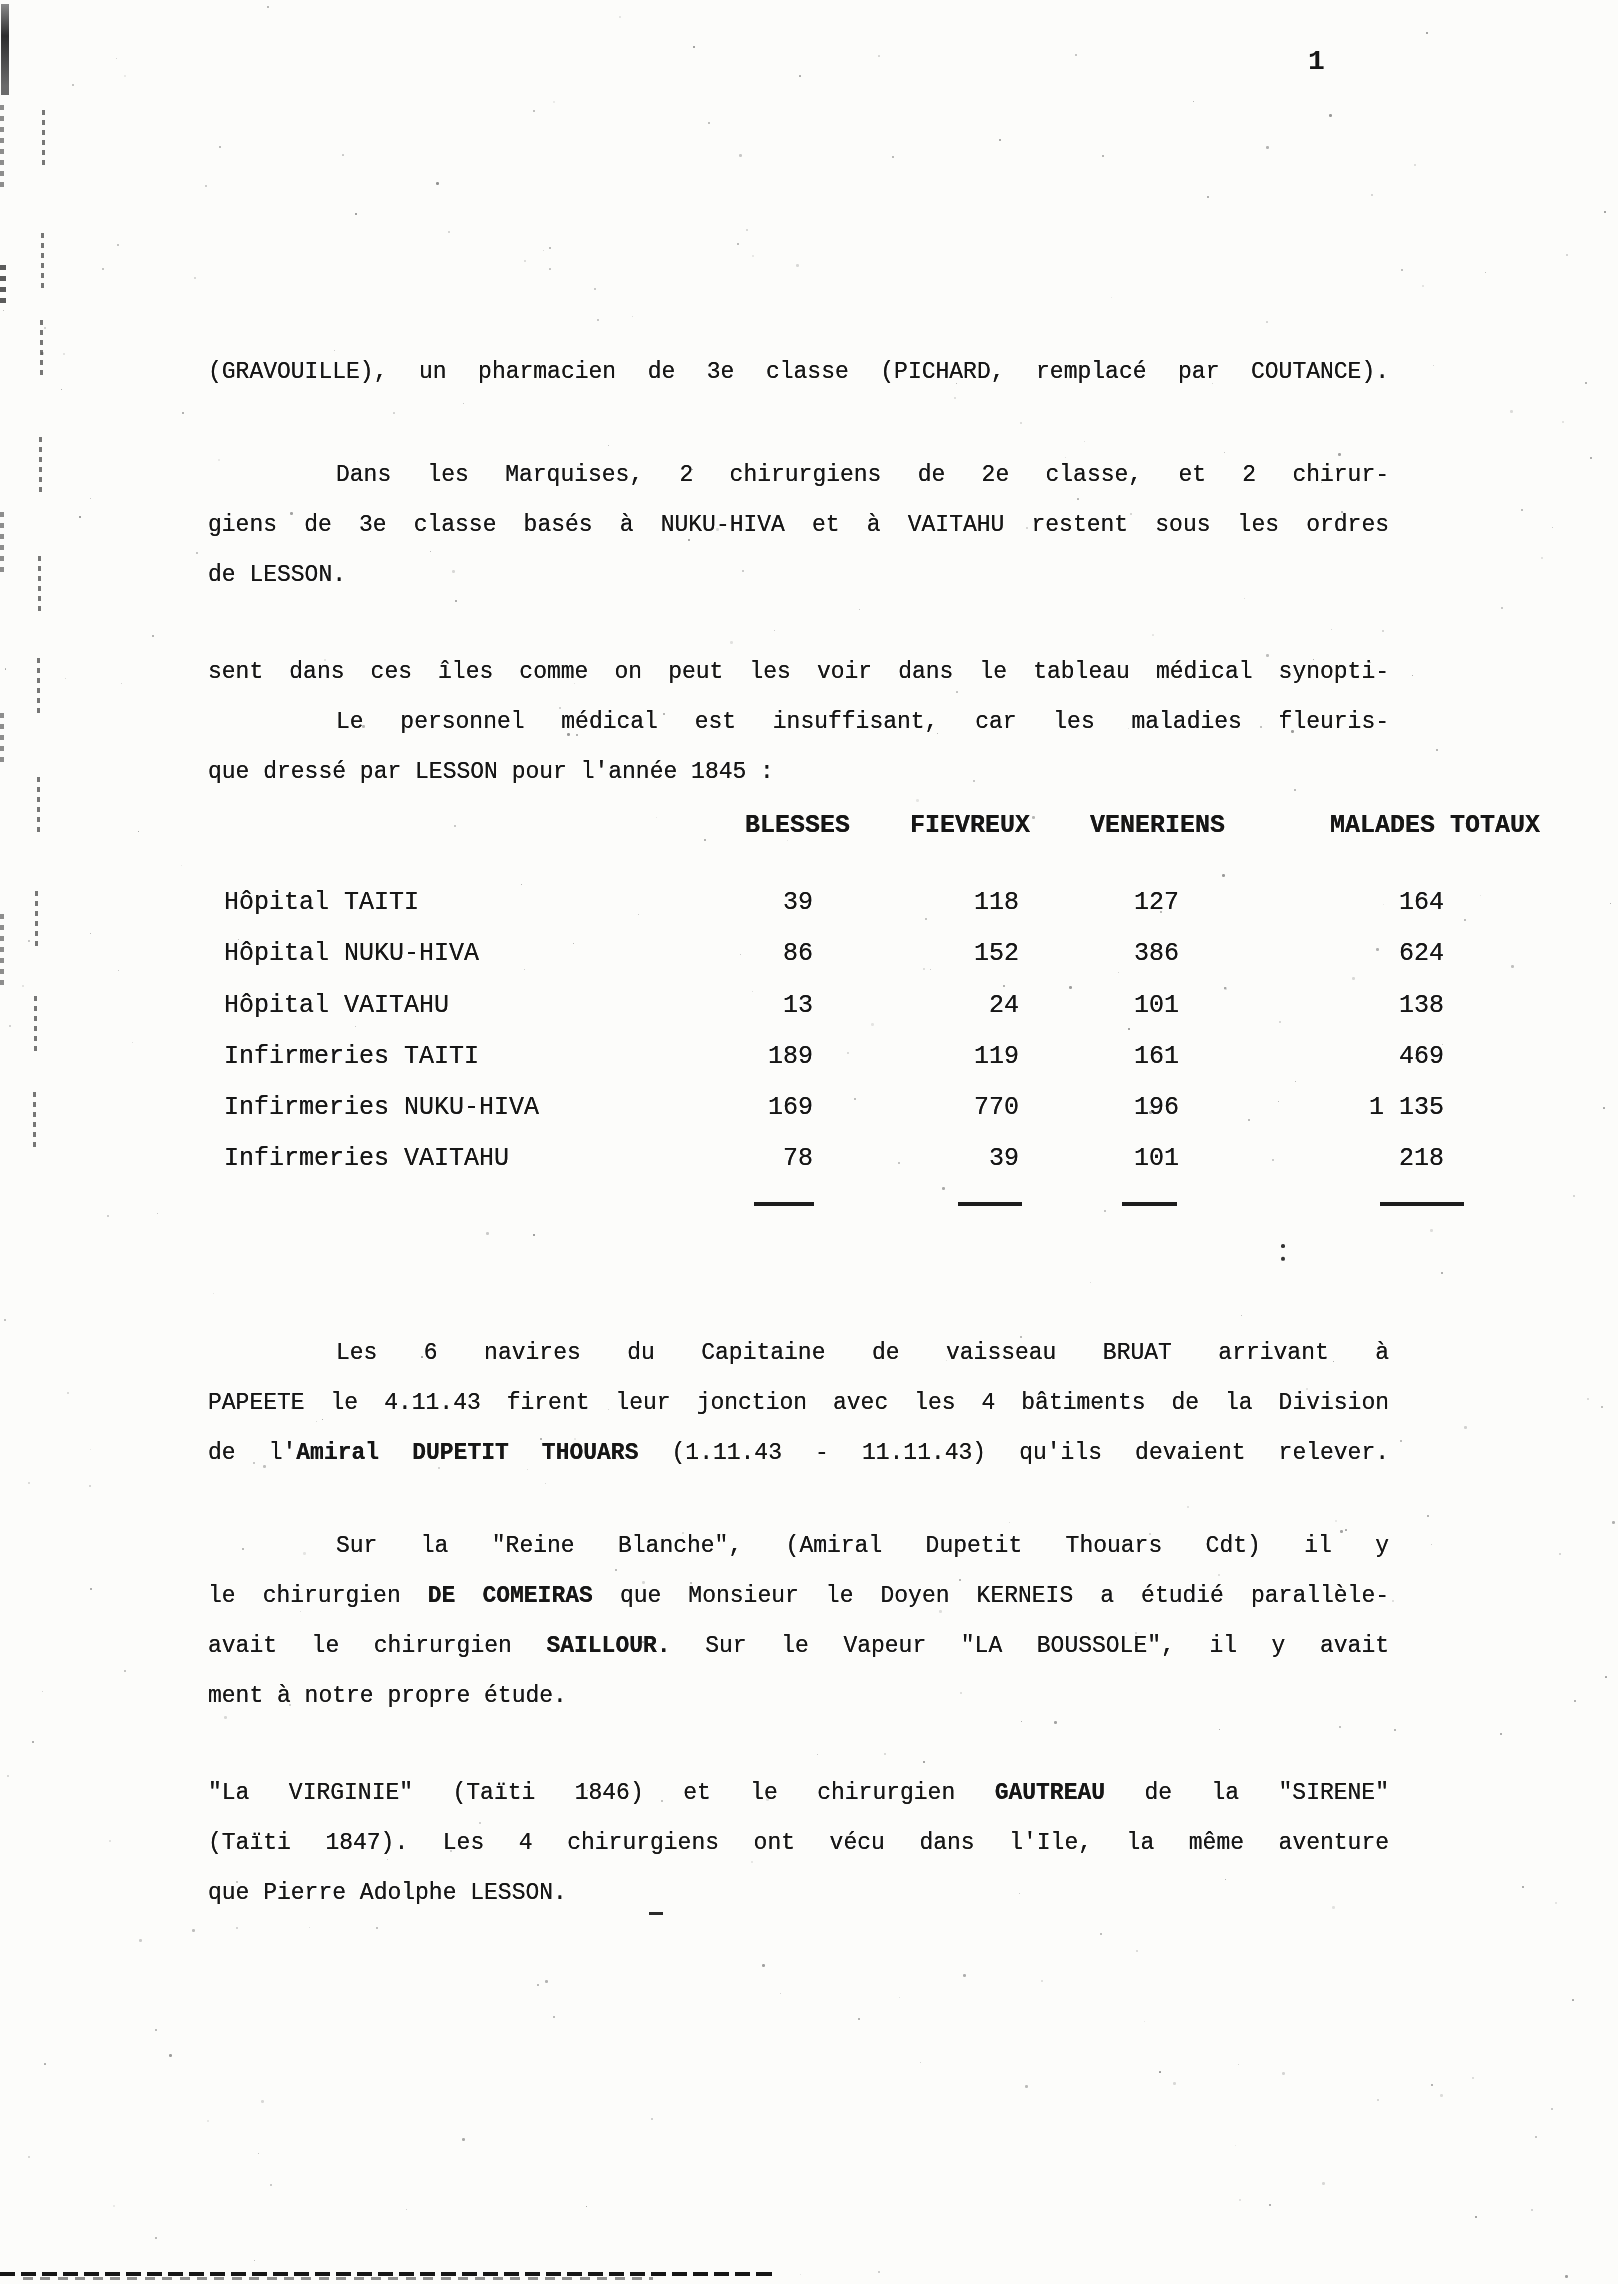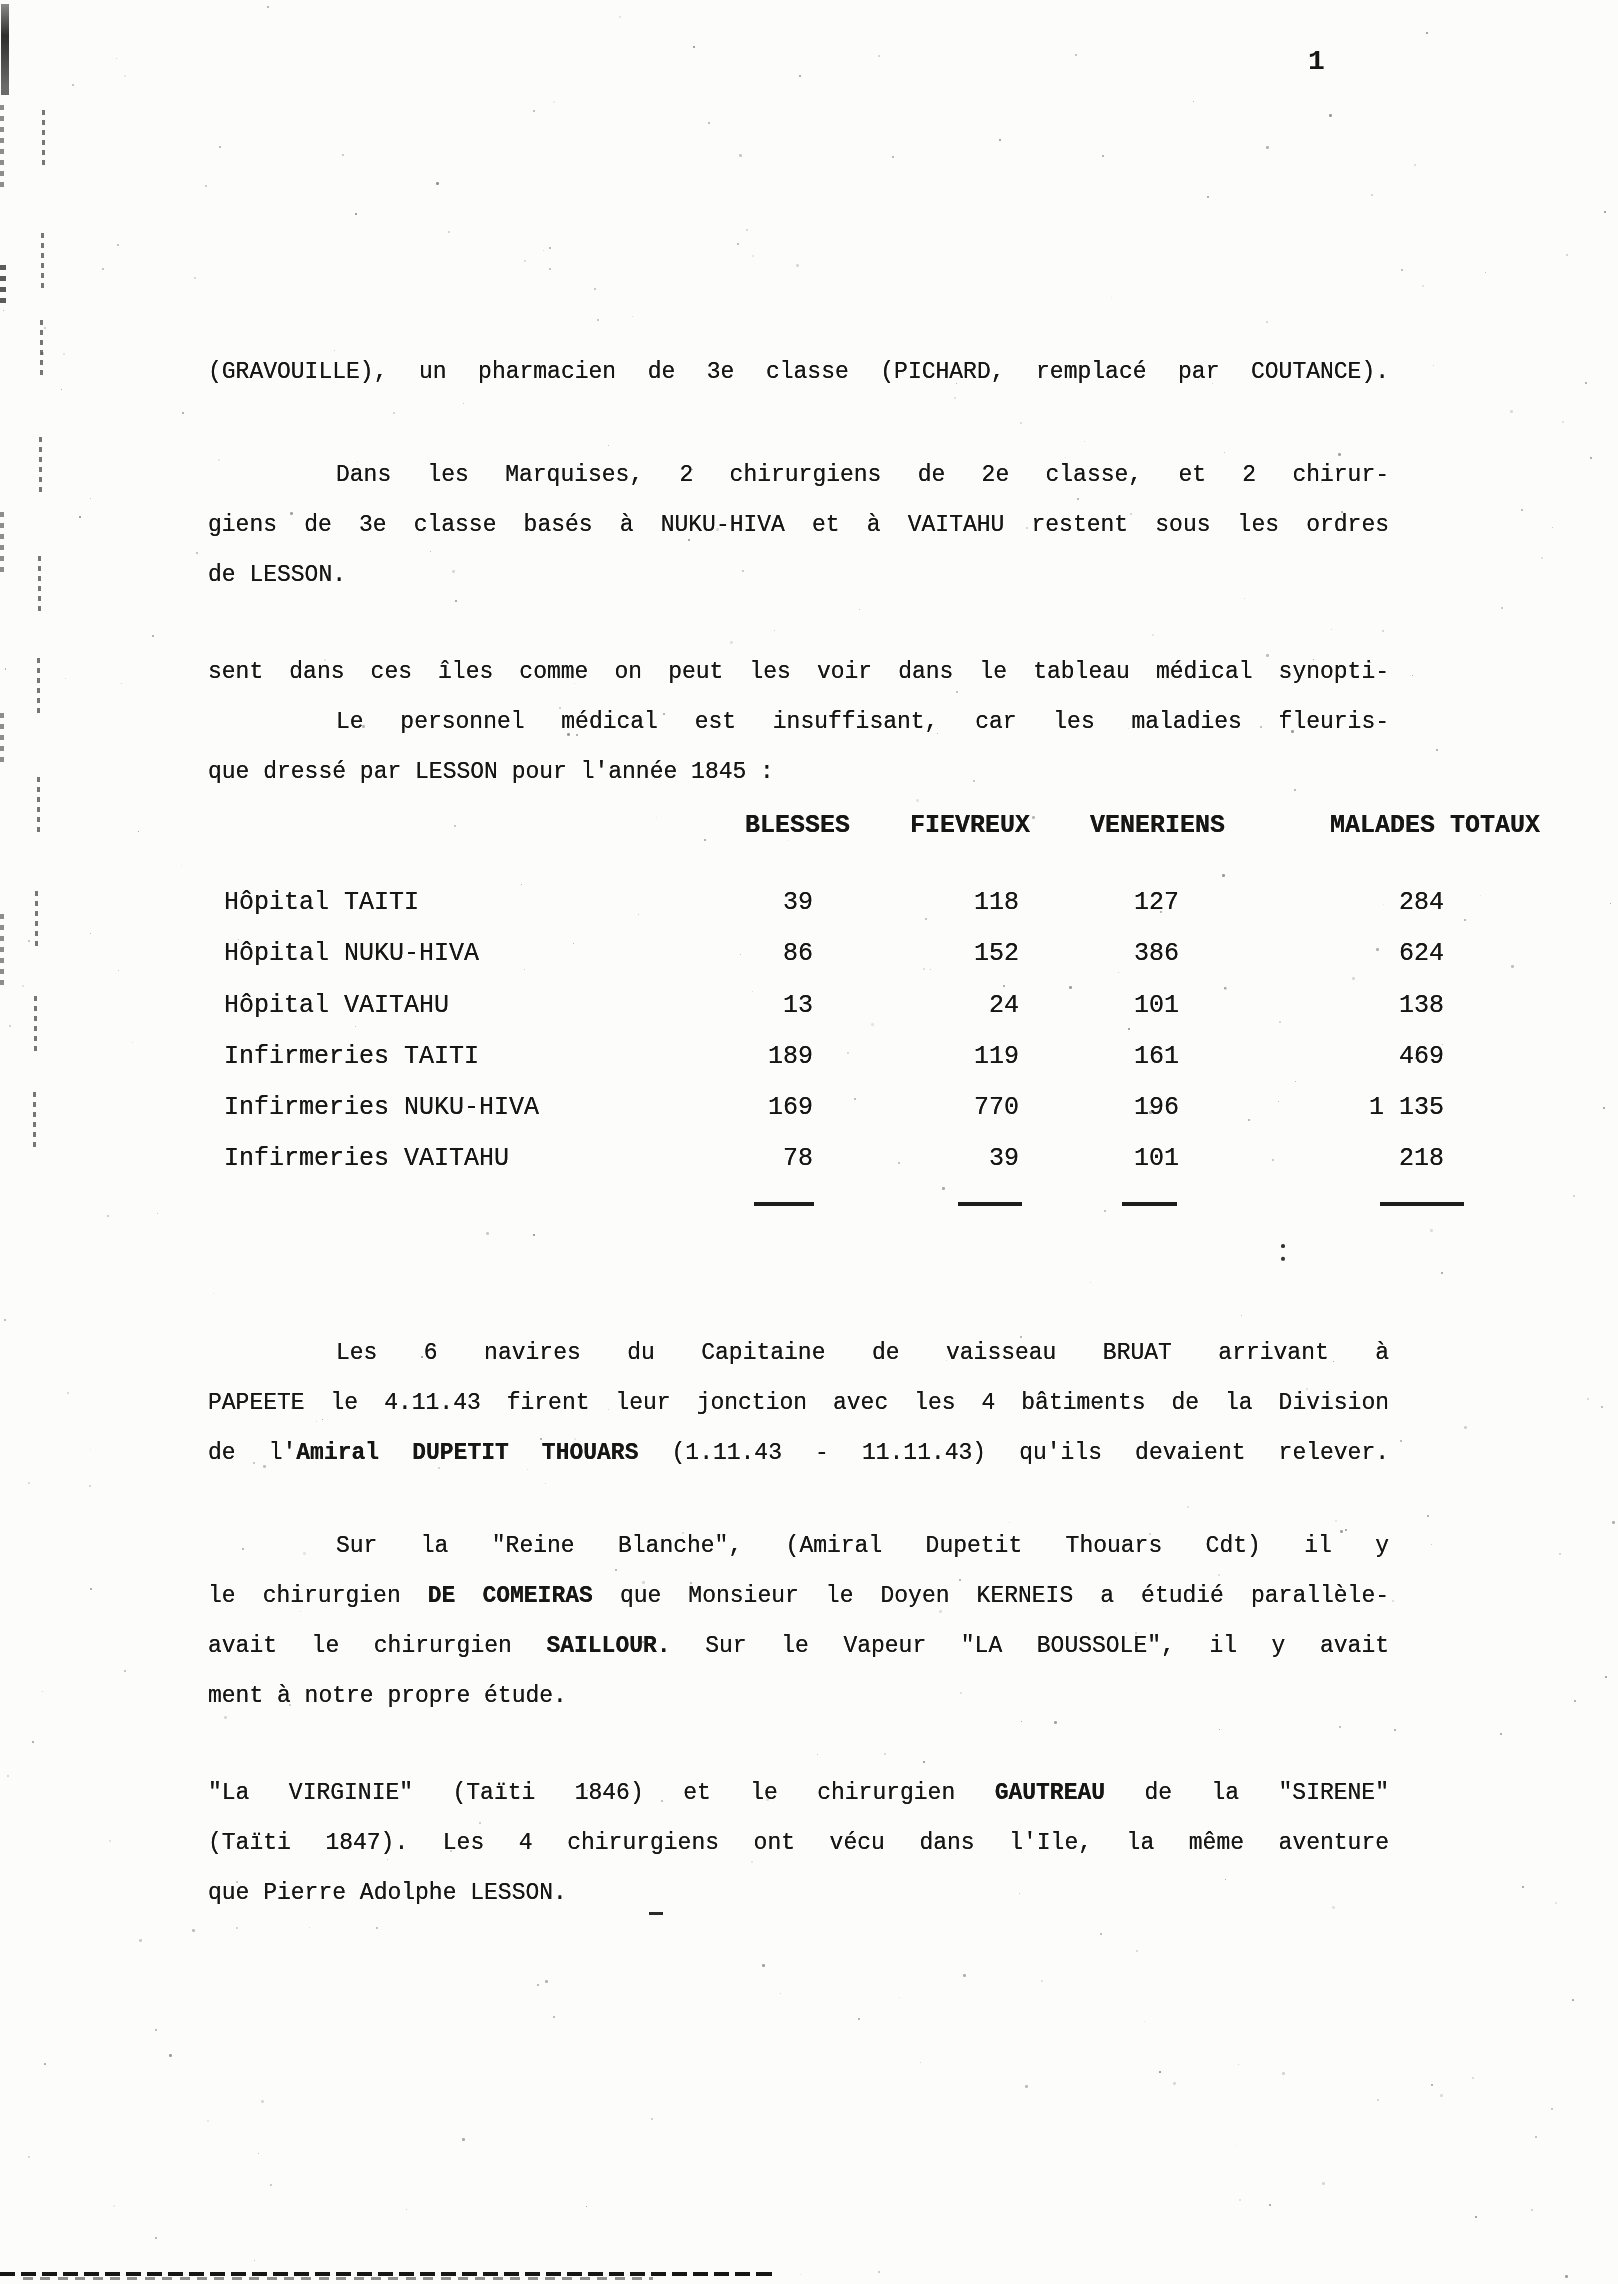--- a/index.html
+++ b/index.html
@@ -73,21 +73,21 @@
     <div class="num h-fievreux">FIEVREUX</div>
     <div class="num h-veneriens">VENERIENS</div>
     <div class="num h-malades">MALADES TOTAUX</div>
   </div>
 
   <div class="trow" style="top:877px">
     <div>Hôpital TAITI</div>
     <div class="num">39</div>
     <div class="num">118</div>
     <div class="num">127</div>
-    <div class="num">284</div>
+    <div class="num">164</div>
   </div>
   <div class="trow" style="top:928px">
     <div>Hôpital NUKU-HIVA</div>
     <div class="num">86</div>
     <div class="num">152</div>
     <div class="num">386</div>
     <div class="num">624</div>
   </div>
   <div class="trow" style="top:980px">
     <div>Hôpital VAITAHU</div>

